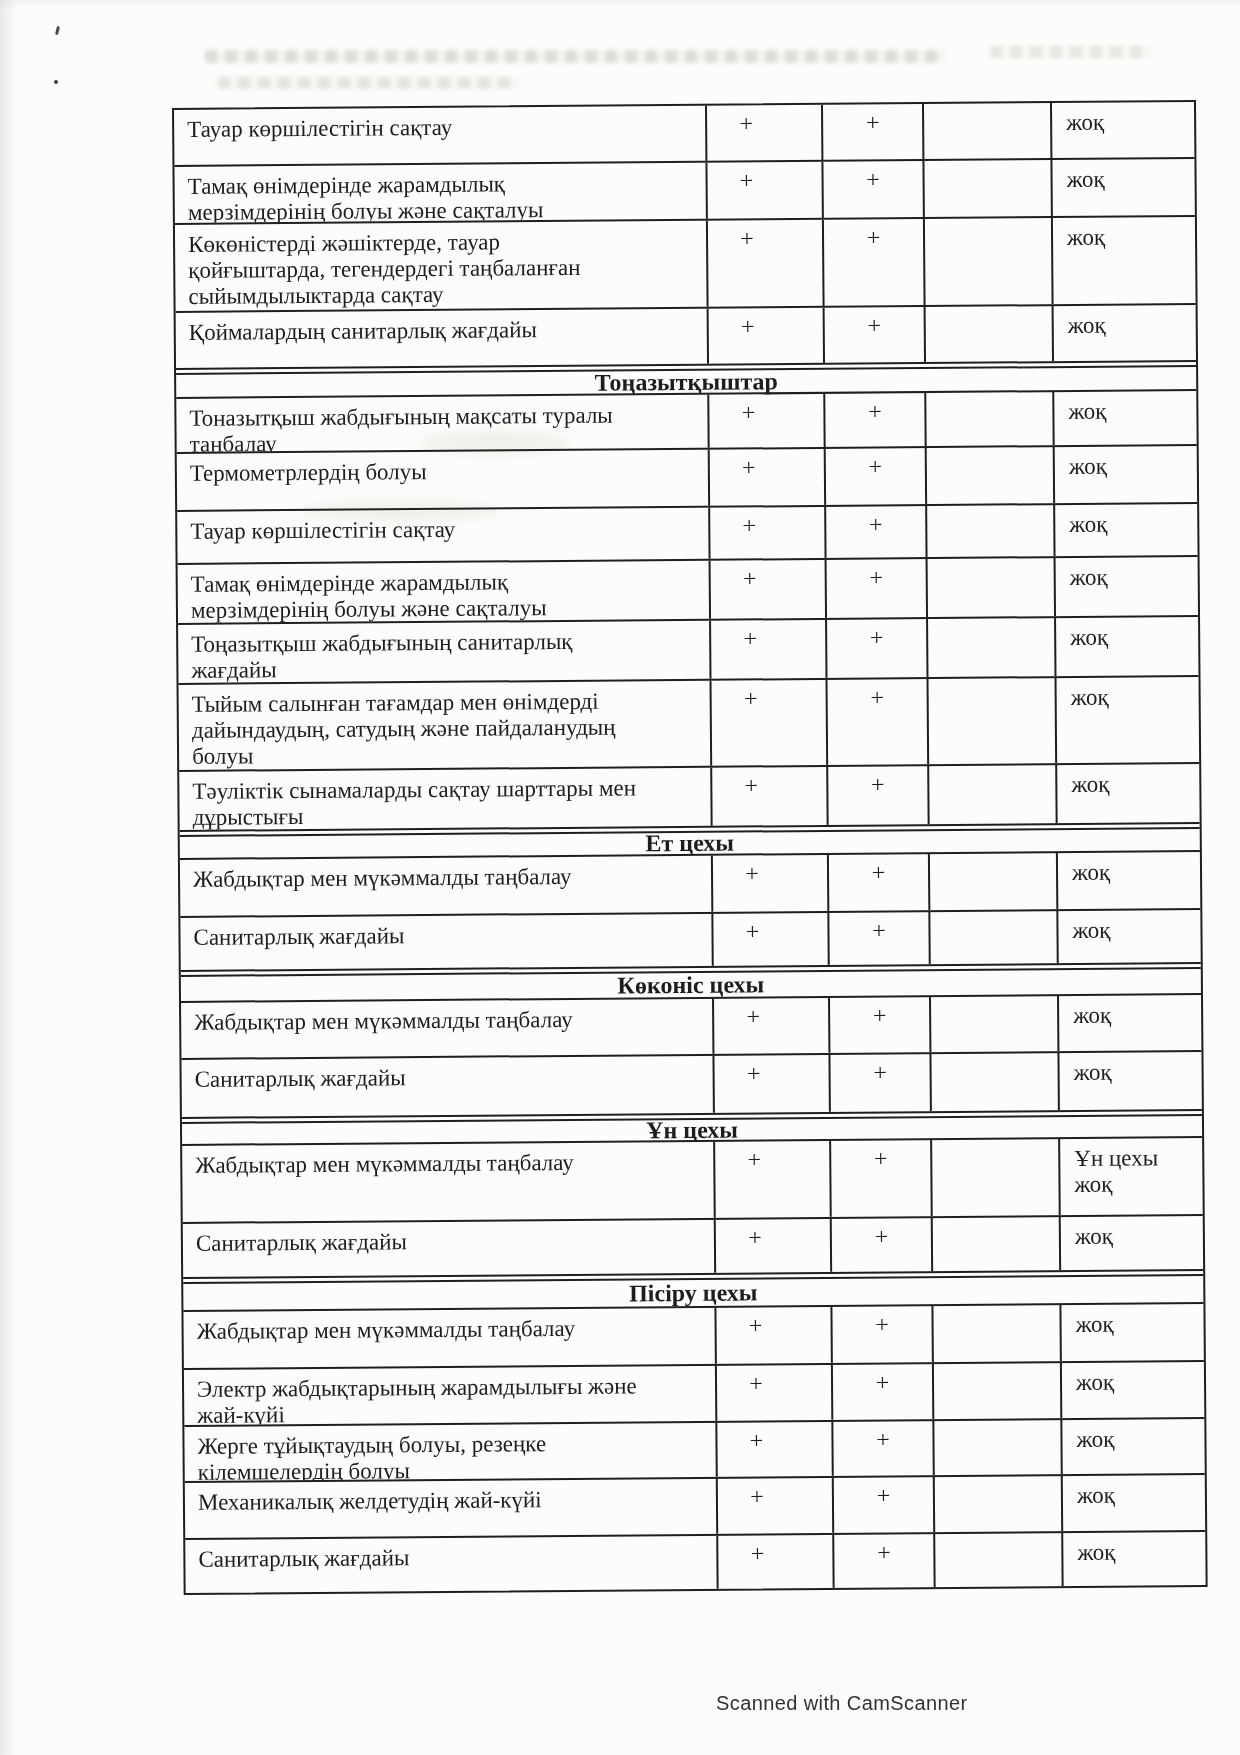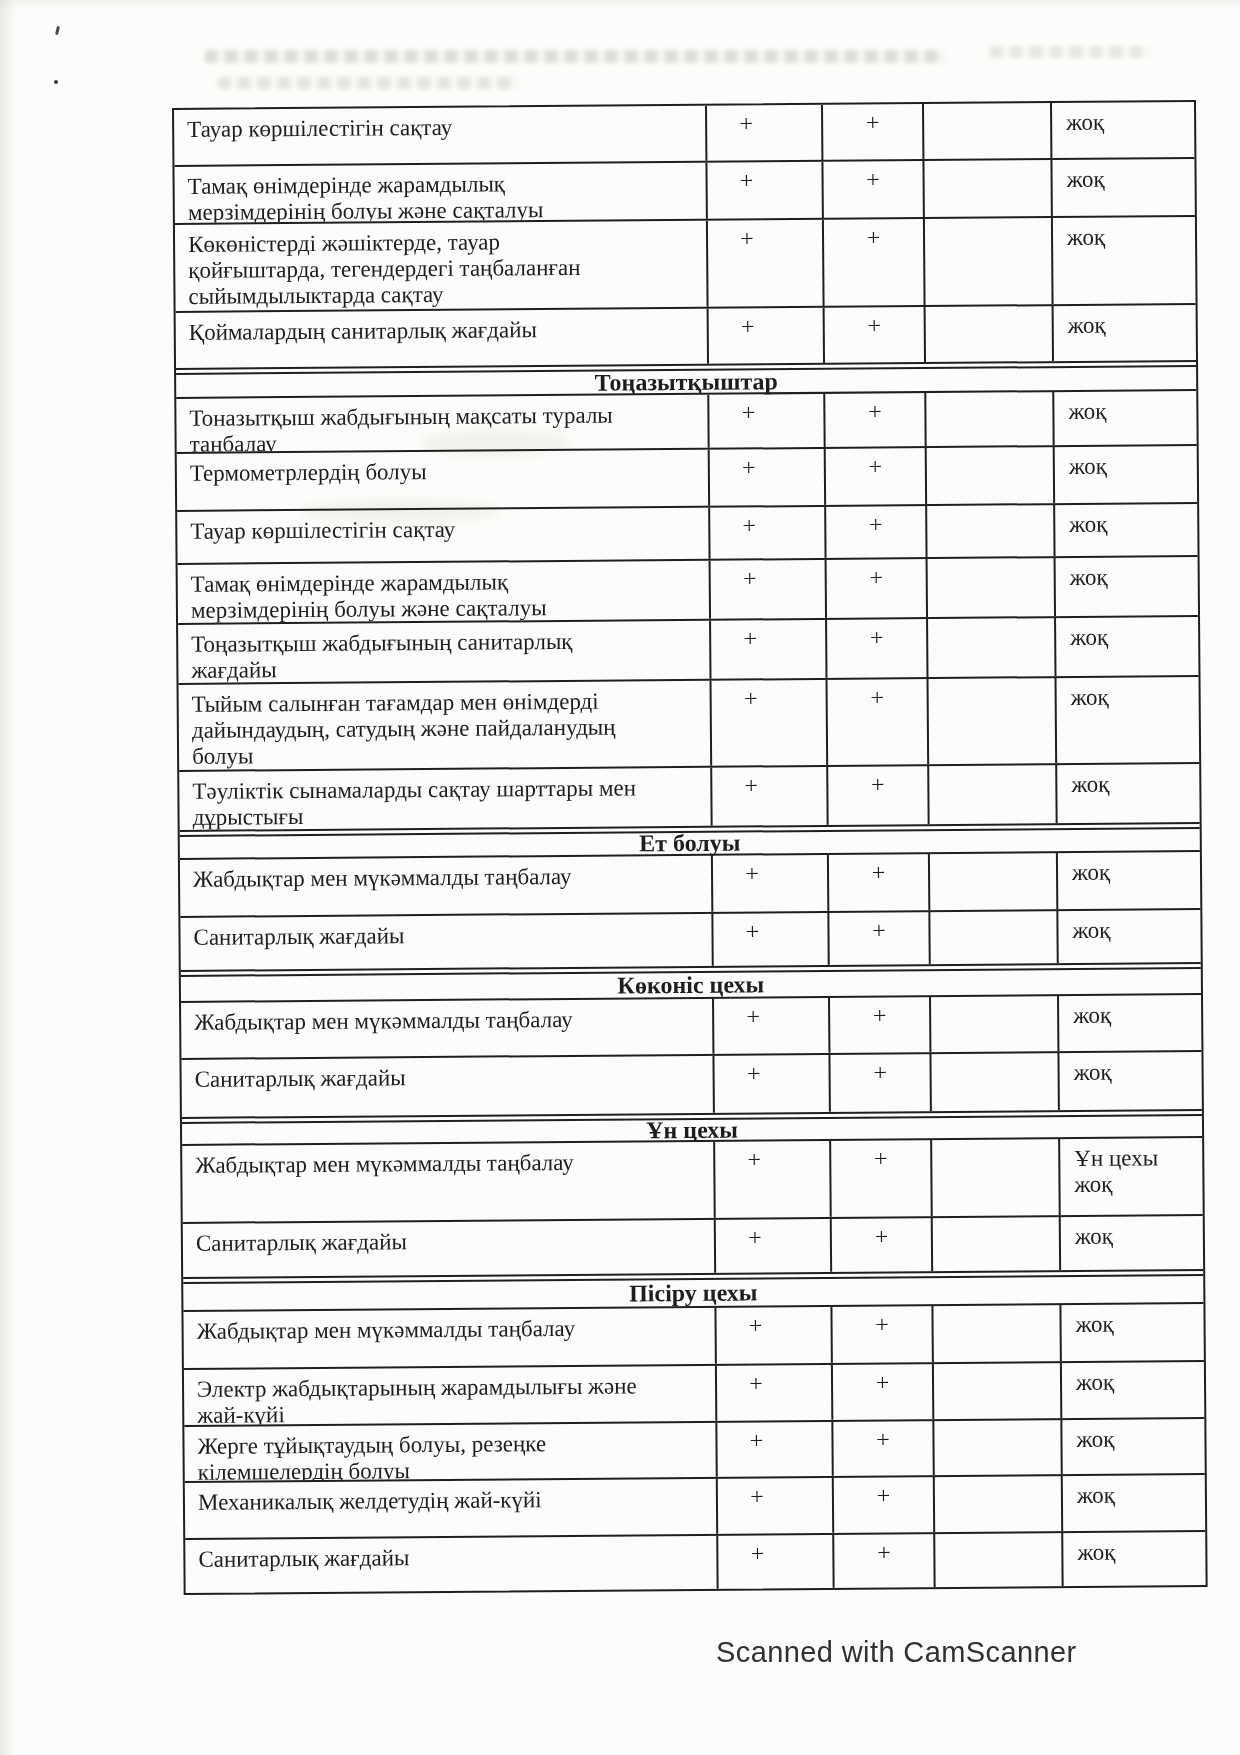--- a/index.html
+++ b/index.html
@@ -85,23 +85,23 @@
     border-top:2px solid var(--border);
     border-bottom:2px solid var(--border);
     margin-top:3px;
     text-align:center;
     font-weight:bold;
     font-size:24px;
     display:flex;align-items:center;justify-content:center;
   }
 
   .footer-watermark{
-    position:absolute;left:716px;top:1636px;
+    position:absolute;left:716px;top:1692px;
     font-family:"Liberation Sans","DejaVu Sans",sans-serif;
-    font-size:29px;color:var(--watermark);letter-spacing:0.4px;
+    font-size:20px;color:var(--watermark);letter-spacing:0.4px;
   }
 </style>
 </head>
 <body>
 
 <div class="edge-shadow-left"></div>
 <div class="edge-shadow-top"></div>
 <div class="speck-apostrophe"></div>
 <div class="speck-dot"></div>
 <div class="bleed bleed-1"></div>
@@ -194,21 +194,21 @@
   </div>
     <div class="t-row" style="height: 60px;">
     <div class="t-cell criterion">Тәуліктік сынамаларды сақтау шарттары мен
 дұрыстығы</div>
     <div class="t-cell check check1"><span>+</span></div>
     <div class="t-cell check check2"><span>+</span></div>
     <div class="t-cell blank"></div>
     <div class="t-cell result">жоқ</div>
   </div>
     <div class="t-row t-section" style="height: 25px;">
-    <span>Ет болуы</span>
+    <span>Ет цехы</span>
   </div>
     <div class="t-row" style="height: 58px;">
     <div class="t-cell criterion">Жабдықтар мен мүкәммалды таңбалау</div>
     <div class="t-cell check check1"><span>+</span></div>
     <div class="t-cell check check2"><span>+</span></div>
     <div class="t-cell blank"></div>
     <div class="t-cell result">жоқ</div>
   </div>
     <div class="t-row" style="height: 54px;">
     <div class="t-cell criterion">Санитарлық жағдайы</div>

